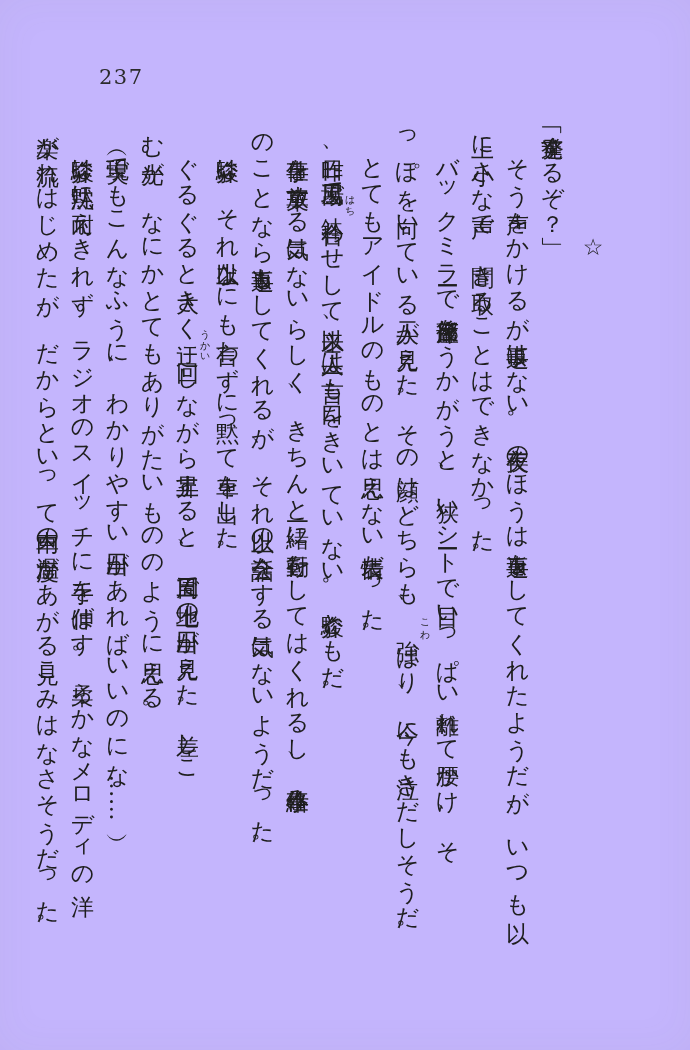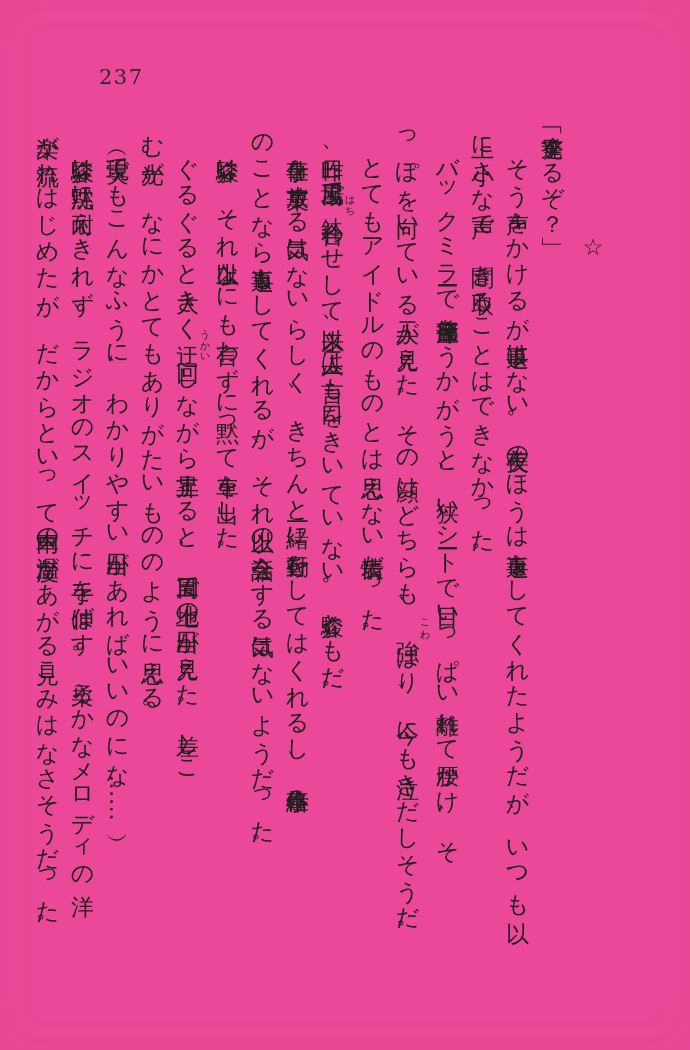--- a/index.html
+++ b/index.html
@@ -4,21 +4,21 @@
 <style>
   html, body {
     margin: 0;
     padding: 0;
     background: #e8e8e6;
   }
   .page {
     position: relative;
     width: 690px;
     height: 1050px;
-    background: #ec4899;
+    background: #c4b5fd;
     overflow: hidden;
     box-shadow: inset 0 0 40px rgba(120,115,105,0.06);
     font-family: "DejaVu Serif", "Liberation Serif", serif;
   }
   .page-number {
     position: absolute;
     top: 65px;
     left: 99px;
     font-size: 21px;
     color: #2b2b2b;

